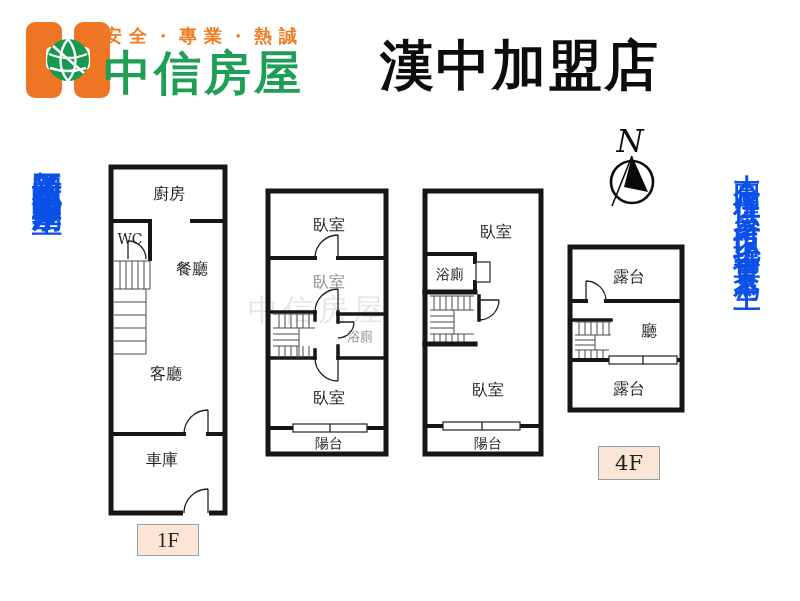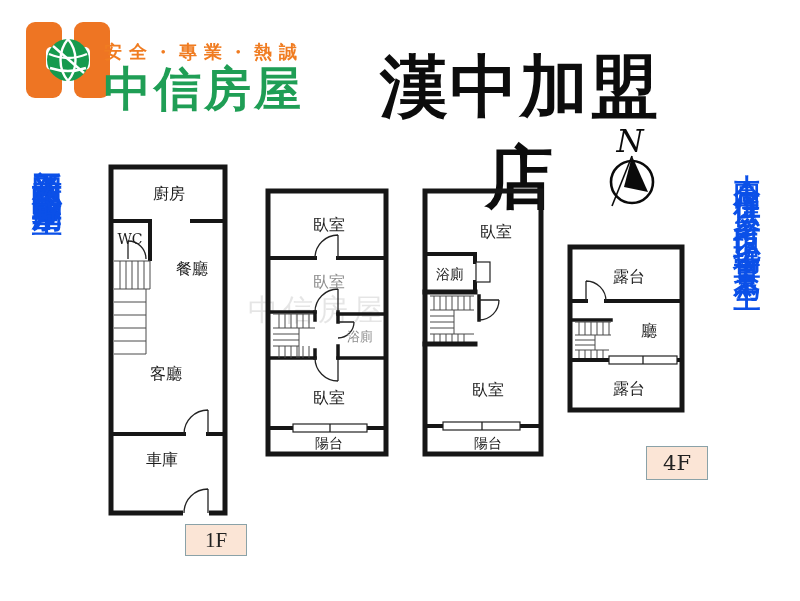--- a/index.html
+++ b/index.html
@@ -1,28 +1,28 @@
 <!DOCTYPE html>
 <html><head>
 <meta charset="utf-8">
 <style>
   html,body{margin:0;padding:0;background:#fff;}
   #canvas{position:relative;width:800px;height:601px;background:#fff;overflow:hidden;
           font-family:"Liberation Sans",sans-serif;}
 
   
   #logo-icon{position:absolute;left:22px;top:14px;}
-  #logo-textblock{position:absolute;left:104px;top:40px;}
+  #logo-textblock{position:absolute;left:104px;top:24px;}
   #brand-slogan{font-size:18px;font-weight:700;color:#F07C21;letter-spacing:7px;
                 font-family:"Liberation Sans",sans-serif;}
   #brand-name{font-size:47px;font-weight:800;color:#1F9E55;letter-spacing:3px;line-height:1.05;
               font-family:"Liberation Sans",sans-serif;}
   #store-title{position:absolute;left:352px;top:30px;width:336px;text-align:center;
-               font-size:68px;font-weight:900;color:#0c0c0c;letter-spacing:2px;
-               font-family:"Liberation Sans",sans-serif;margin-top:12px;}
+               font-size:54px;font-weight:900;color:#0c0c0c;letter-spacing:2px;
+               font-family:"Liberation Sans",sans-serif;}
 
   
   .vtext{position:absolute;writing-mode:vertical-rl;text-orientation:upright;
          color:#0B50E8;font-family:"Liberation Sans",sans-serif;white-space:nowrap;}
   #left-note{left:26px;top:146px;font-size:30px;font-weight:800;letter-spacing:4px;}
   #right-note{left:729px;top:153px;font-size:27px;font-weight:600;letter-spacing:9px;}
 
   
   #watermark{position:absolute;left:248px;top:290px;font-size:30px;letter-spacing:5px;
              color:rgba(0,0,0,0.10);z-index:0;font-family:"Liberation Sans",sans-serif;}
@@ -35,21 +35,21 @@
   .door{stroke:#222;stroke-width:1.3;fill:none;}
   .tread{stroke:#4a4a4a;stroke-width:1;fill:none;}
   .win{fill:#ffffff;stroke:#222;stroke-width:1.2;}
   .rm{font-family:"DejaVu Serif","Liberation Serif",serif;fill:#1c1c1c;text-anchor:middle;}
   .rm-gray{fill:#8c8c8c;}
   .gap{fill:#ffffff;stroke:none;}
 
   
   .floor-label{position:absolute;background:#FBE5D6;border:1px solid #8AA2A8;z-index:2;
                display:flex;align-items:center;justify-content:center;
-               font-family:"DejaVu Serif","Liberation Serif",serif;font-size:21px;color:#222;margin-left:48px;}
+               font-family:"DejaVu Serif","Liberation Serif",serif;font-size:21px;color:#222;}
 
   
   #compass{position:absolute;left:600px;top:124px;z-index:2;}
   #compass .n{font-family:"DejaVu Serif","Liberation Serif",serif;font-style:italic;
               font-size:31px;fill:#0a0a0a;text-anchor:middle;}
 </style>
 </head>
 <body>
 
 <div id="canvas">

